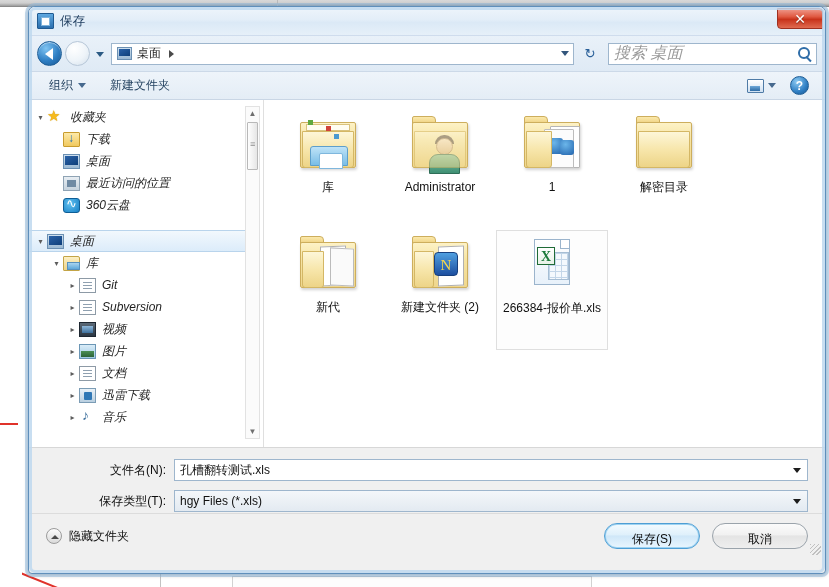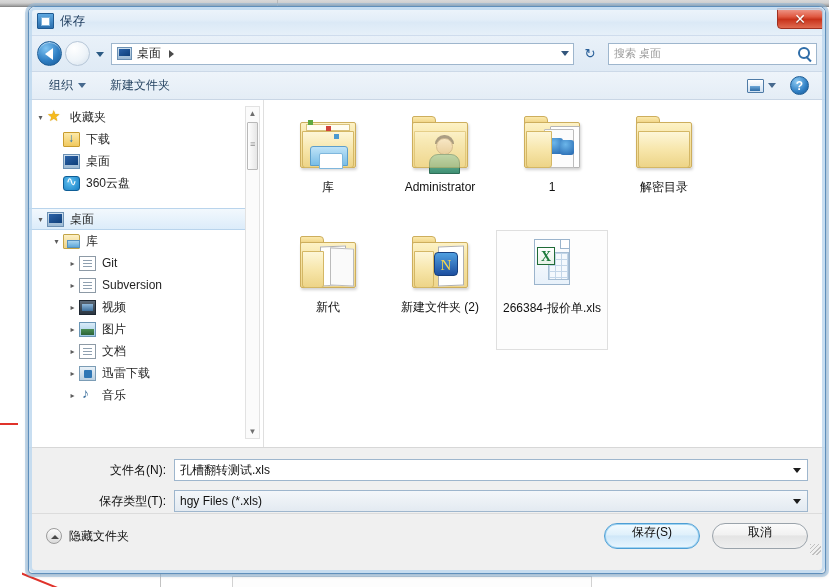--- a/index.html
+++ b/index.html
@@ -147,21 +147,21 @@
   .refresh-btn{
     width:24px;height:22px;margin-left:4px;display:flex;align-items:center;justify-content:center;
     cursor:pointer; font-size:13px; color:#2a6099;
     border:1px solid transparent;
   }
   .search-box{
     flex:1; margin-left:6px; height:22px; background:#ffffff;
     border:1px solid #9eb6cd; display:flex; align-items:center; padding:0 5px;
     position:relative;
   }
-  .search-ph{ font-size:11px; color:#9a9a9a; }
+  .search-ph{ font-size:16px; color:#9a9a9a; font-style:italic; }
   .search-ico{
     position:absolute; right:6px; top:3px; width:12px;height:12px;
     border:2px solid #2f6da8; border-radius:50%;
   }
   .search-ico::after{
     content:""; position:absolute; right:-4px; bottom:-3px; width:7px;height:2px;
     background:#2f6da8; transform:rotate(45deg);
   }
 
   
@@ -241,21 +241,21 @@
   .ico-vid::after{ content:""; position:absolute; left:2px;top:3px;width:11px;height:7px;
     background:linear-gradient(180deg,#8fb8da,#3d6f9c); }
   .ico-pic{ background:linear-gradient(180deg,#d9ecf8,#9ec9e4); border:1px solid #6b96b5; }
   .ico-pic::after{ content:""; position:absolute; left:1px;bottom:1px;width:13px;height:6px;
     background:linear-gradient(180deg,#4a8f55,#2c6338); }
   .ico-thunder{ background:linear-gradient(180deg,#e8f1f8,#b9cfe0); border:1px solid #7b9cb5; }
   .ico-thunder::after{ content:""; position:absolute; left:4px;top:3px;width:8px;height:8px;
     background:#2f77b5; border-radius:1px;}
   .ico-music{ background:none; }
   .ico-music::after{ content:"\266A"; position:absolute; left:3px; top:-3px; font-size:14px; color:#3c6f9c; }
-  .tree-label{ margin-left:1px; }
+  .tree-label{ margin-left:1px;font-style:italic; }
   .sb-spacer{ height:14px; }
 
   .sb-scroll{
     position:absolute; right:3px; top:6px; width:15px; height:333px;
     background:#fbfbfb; border:1px solid #e2e2e2;
   }
   .sb-up, .sb-down{
     position:absolute; left:0; width:13px; height:13px; color:#6f6f6f; font-size:8px;
     display:flex;align-items:center;justify-content:center; cursor:pointer;
   }
@@ -469,21 +469,21 @@
   }
   .hf-circle::after{
     content:""; position:absolute; left:4px; top:6px; width:0;height:0;
     border-left:4px solid transparent;border-right:4px solid transparent;
     border-bottom:4px solid #4a4a4a;
   }
   .hf-text{ font-size:12px; color:#0d0d0d; }
   .btns{ margin-left:auto; display:flex; gap:12px; }
   .btn{
     width:96px; height:26px; font-size:12px; color:#0b0b0b;
-    display:flex;align-items:flex-start;justify-content:center; cursor:pointer;
+    display:flex;align-items:flex-end;justify-content:center; cursor:pointer;
     border:1px solid #9aa3ab; border-radius:13px;
     background: linear-gradient(180deg,#fbfbfb 0%,#f1f1f1 45%,#e4e4e4 50%,#eeeeee 100%);
   }
   .btn.primary{
     border:1px solid #4e9ed4;
     background: linear-gradient(180deg,#f3fbff 0%,#dff0fb 45%,#cfe7f8 50%,#e9f6fe 100%);
     box-shadow: 0 0 0 1px #9ed3f2 inset;
   }
   .resize-grip{
     position:absolute; right:4px; bottom:3px; width:11px;height:11px;
@@ -561,20 +561,25 @@
           </div>
           <div class="tree-item" style="padding-left: 22px;">
             <span class="arrow empty"></span>
             <span class="t-ico ico-dl"></span>
             <span class="tree-label">下载</span>
           </div>
           <div class="tree-item" style="padding-left: 22px;">
             <span class="arrow empty"></span>
             <span class="t-ico ico-desk"></span>
             <span class="tree-label">桌面</span>
+          </div>
+          <div class="tree-item" style="padding-left: 22px;">
+            <span class="arrow empty"></span>
+            <span class="t-ico ico-recent"></span>
+            <span class="tree-label">最近访问的位置</span>
           </div>
           <div class="tree-item" style="padding-left: 22px;">
             <span class="arrow empty"></span>
             <span class="t-ico ico-cloud"></span>
             <span class="tree-label">360云盘</span>
           </div>
           <div class="sb-spacer"></div>
           <div class="tree-item selected" style="padding-left: 6px;">
             <span class="arrow">▾</span>
             <span class="t-ico ico-desk"></span>

